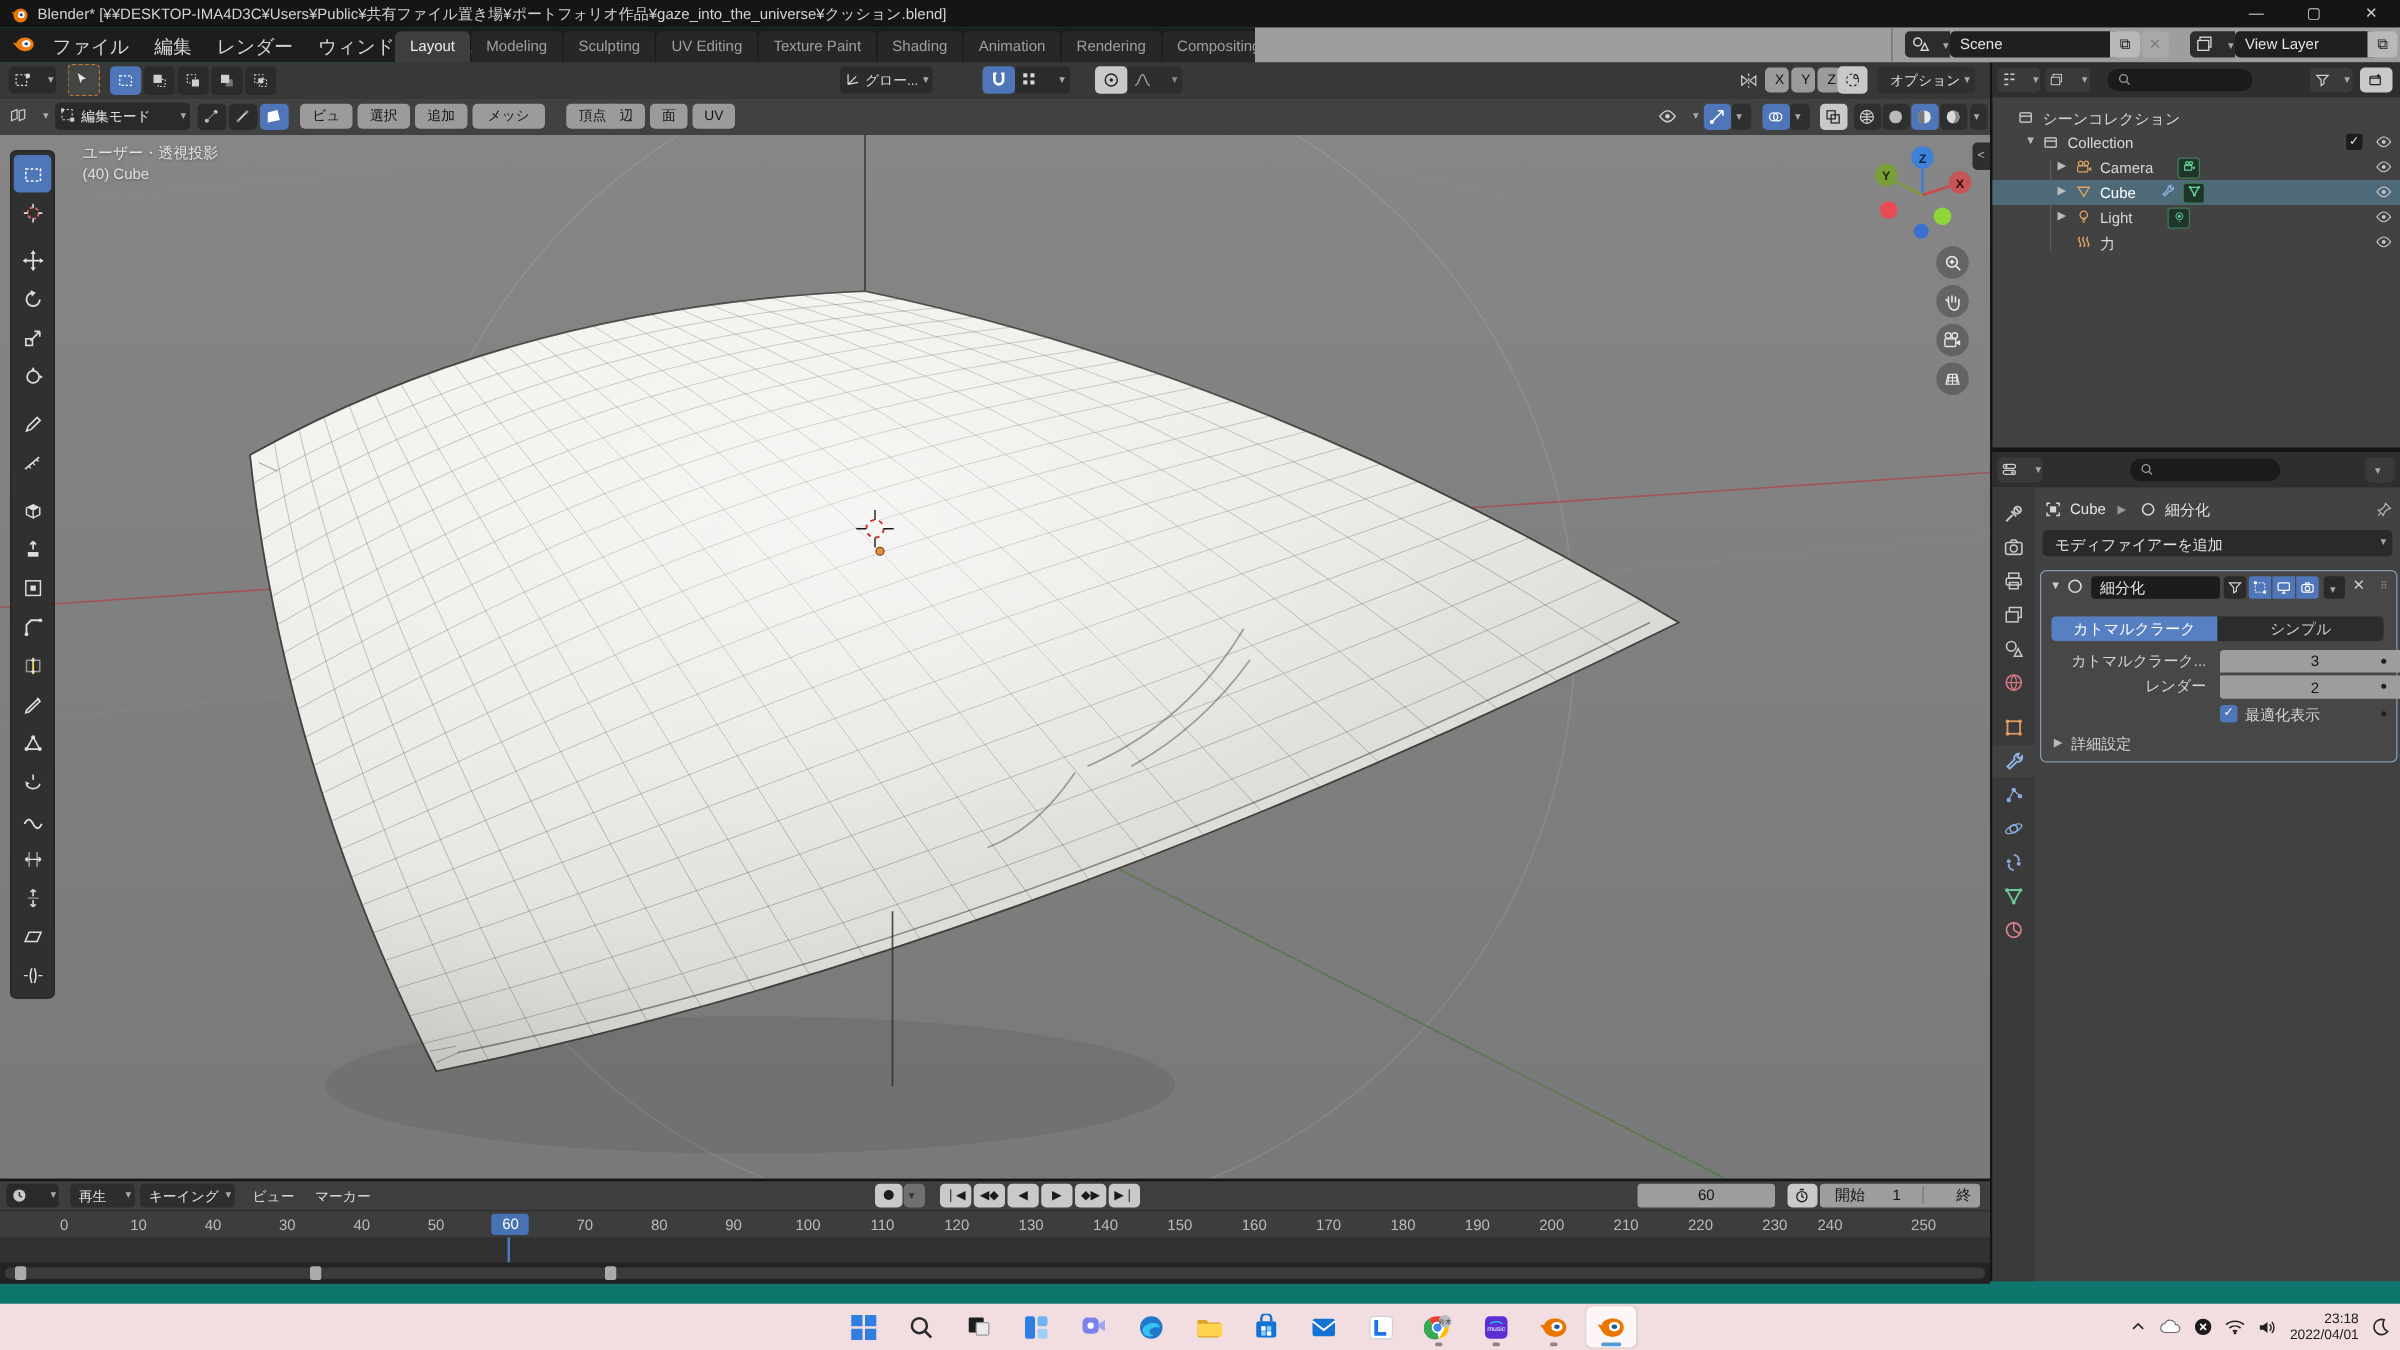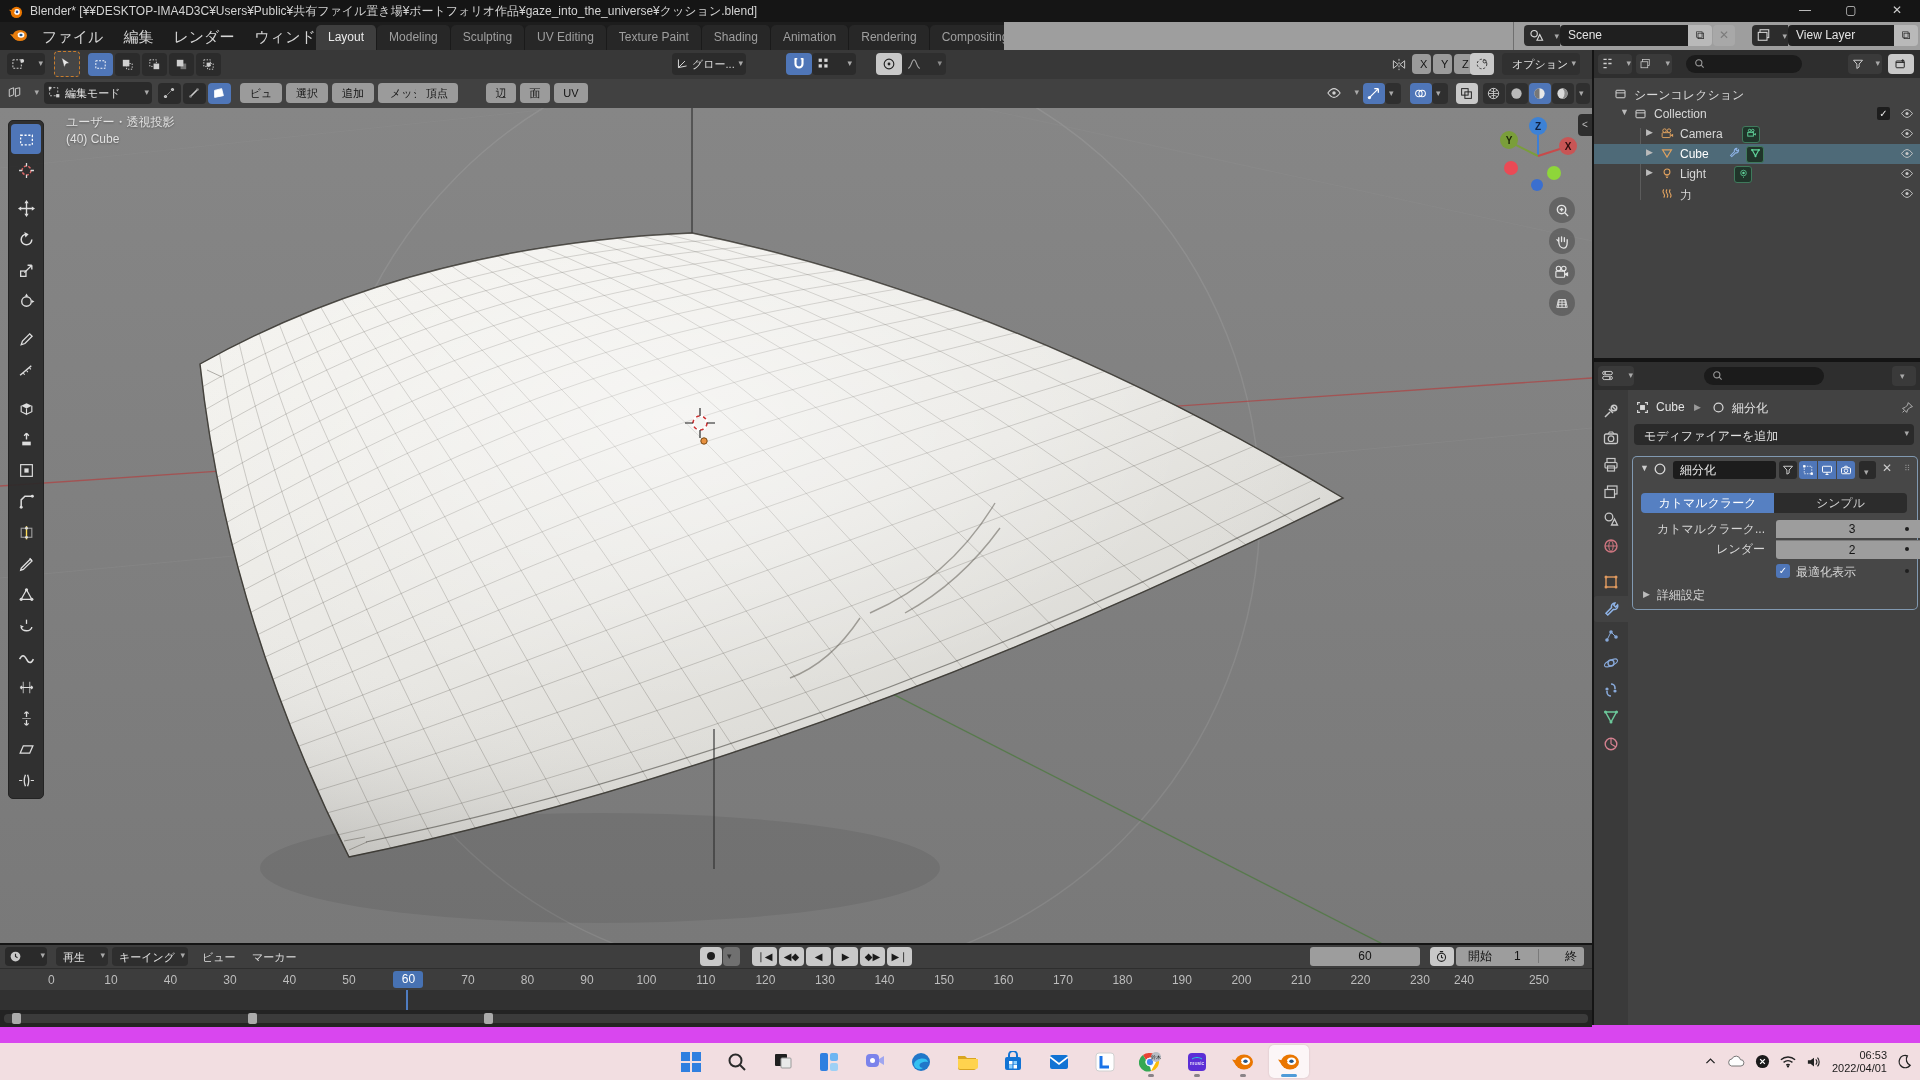--- a/index.html
+++ b/index.html
@@ -1,18 +1,18 @@
 <!DOCTYPE html>
 <html><head>
 <meta charset="utf-8">
 <style>
   html,body{margin:0;padding:0;background:#000;width:1920px;height:1080px;overflow:hidden;
     font-family:"Liberation Sans","DejaVu Sans",sans-serif;-webkit-font-smoothing:antialiased;}
   .abs{position:absolute;}
-  #app{position:absolute;left:0;top:0;width:1920px;height:1080px;background:#d946ef;}
+  #app{position:absolute;left:0;top:0;width:1920px;height:1080px;background:#0f766e;}
   
   #titlebar{left:0;top:0;width:1920px;height:22px;background:#151515;color:#d3d3d3;font-size:12px;}
   #titlebar .title{position:absolute;left:30px;top:3px;white-space:nowrap;}
   .winbtn{position:absolute;top:0;width:46px;height:22px;text-align:center;line-height:20px;color:#cfcfcf;font-size:12px;}
   
   #topbar{left:0;top:22px;width:1920px;height:28px;background:#1d1d1d;}
   #topbar .menu{position:relative;display:inline-block;color:#d5d5d5;font-size:15px;padding:6px 10px;cursor:default;}
   .wstab{display:inline-block;font-size:12px;padding:5px 12px 6px;color:#9f9f9f;background:#272727;border-right:1px solid #1a1a1a;border-radius:5px 5px 0 0;}
   .wstab.active{background:#3e3e3e;color:#ececec;}
   #topbar-right{position:absolute;left:1004px;top:0;width:916px;height:28px;background:#9e9e9e;}
@@ -243,21 +243,21 @@
           </svg></div>
         <div class="chip blue" style="left:208px;top:4px;width:23px;height:21px"><svg width="14" height="14" viewBox="0 0 16 16" style="margin:3px 4px">
             <path d="M3 13L3 5l8-2 2 8z" fill="#fff" stroke="#fff"></path>
           </svg></div>
       </div>
     <div id="vp-menus">
         <div class="mbtn" style="left:240px;width:26px">ビュー</div>
         <div class="mbtn" style="left:286px;width:26px">選択</div>
         <div class="mbtn" style="left:332px;width:26px">追加</div>
         <div class="mbtn" style="left:378px;width:42px">メッシュ</div>
-        <div class="mbtn" style="left:416px;width:26px">頂点</div>
+        <div class="mbtn" style="left:453px;width:26px">頂点</div>
         <div class="mbtn" style="left:486px;width:14px">辺</div>
         <div class="mbtn" style="left:520px;width:14px">面</div>
         <div class="mbtn" style="left:554px;width:18px">UV</div>
       </div>
 
     <div class="chip" style="left:1325px;top:4px;width:34px;height:21px;background:transparent">
       <svg width="16" height="14" viewBox="0 0 18 16" style="margin:3px 0 0 1px">
           <path d="M2 8c2.5-3.5 5-5 7-5s4.5 1.5 7 5c-2.5 3.5-5 5-7 5s-4.5-1.5-7-5z" fill="none" stroke="#d2d2d2" stroke-width="1.2"></path>
           <circle cx="9" cy="8" r="2" fill="#d2d2d2"></circle>
         </svg>
@@ -1069,21 +1069,21 @@
         </svg>
       <svg width="16" height="13" viewBox="0 0 18 14">
           <path d="M1 5a12 12 0 0 1 16 0M4 8a8 8 0 0 1 10 0M7 11a4 4 0 0 1 4 0" fill="none" stroke="#222" stroke-width="1.5"></path>
           <circle cx="9" cy="12.5" r="1.3" fill="#222"></circle>
         </svg>
       <svg width="16" height="14" viewBox="0 0 18 16">
           <path d="M2 6v4h3l4 3V3L5 6z" fill="#222"></path>
           <path d="M11 5a4.5 4.5 0 0 1 0 6M13 3a7.5 7.5 0 0 1 0 10" fill="none" stroke="#222" stroke-width="1.3"></path>
         </svg>
       <div class="clock">
-        <div>06:53</div>
+        <div>23:18</div>
         <div>2022/04/01</div>
       </div>
       <svg width="15" height="15" viewBox="0 0 16 16">
           <path d="M11 2a6.5 6.5 0 1 0 3 10A7 7 0 0 1 11 2z" fill="none" stroke="#222" stroke-width="1.4"></path>
         </svg>
     </div>
   </div>
 </div>
 
 </body></html>

